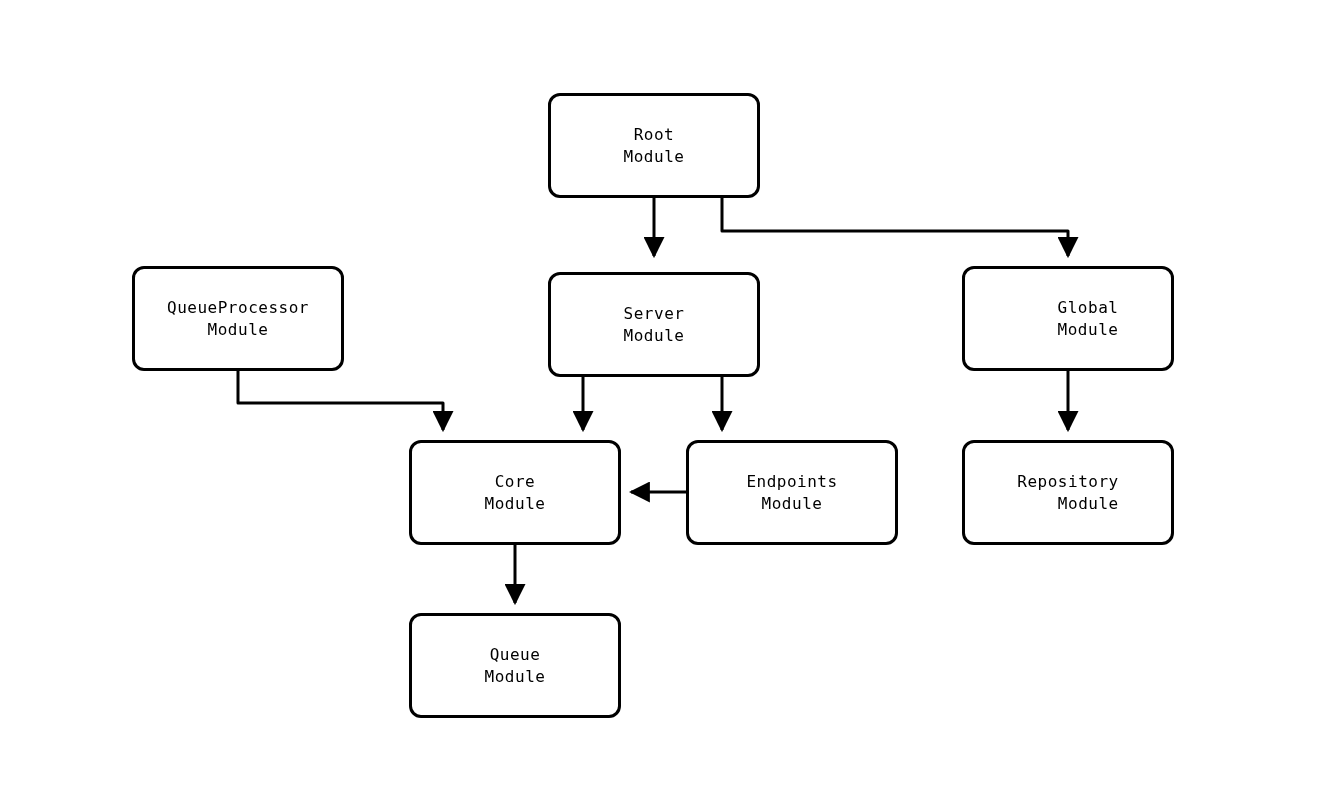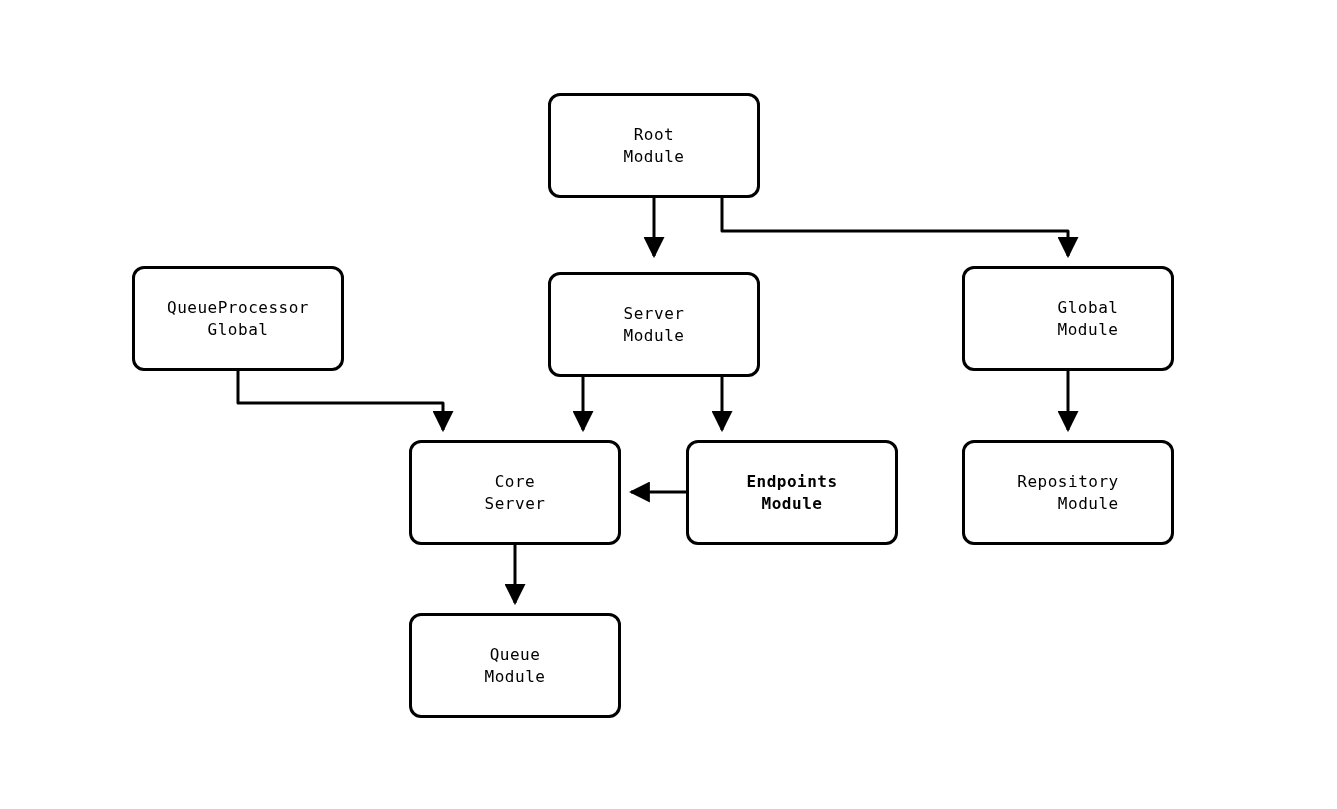--- a/index.html
+++ b/index.html
@@ -72,39 +72,39 @@
     <path d="M 515 545 L 515 603" stroke="#000000" stroke-width="3" fill="none" marker-end="url(#arrow)"></path>
   </svg>
 
   <div class="node" style="left:548px; top:93px; width:212px; height:105px;">
     <span class="node-label">Root
 Module</span>
   </div>
 
   <div class="node" style="left:132px; top:266px; width:212px; height:105px;">
     <span class="node-label">QueueProcessor
-Global</span>
+Module</span>
   </div>
 
   <div class="node" style="left:548px; top:272px; width:212px; height:105px;">
     <span class="node-label">Server
 Module</span>
   </div>
 
   <div class="node" style="left:962px; top:266px; width:212px; height:105px;padding-left:40px;">
     <span class="node-label">Global
 Module</span>
   </div>
 
   <div class="node" style="left:409px; top:440px; width:212px; height:105px;">
     <span class="node-label">Core
-Server</span>
+Module</span>
   </div>
 
-  <div class="node" style="left:686px; top:440px; width:212px; height:105px;font-weight:bold;">
+  <div class="node" style="left:686px; top:440px; width:212px; height:105px;">
     <span class="node-label">Endpoints
 Module</span>
   </div>
 
   <div class="node" style="left:962px; top:440px; width:212px; height:105px;text-align:right;">
     <span class="node-label">Repository
 Module</span>
   </div>
 
   <div class="node" style="left:409px; top:613px; width:212px; height:105px;text-align:center;">

